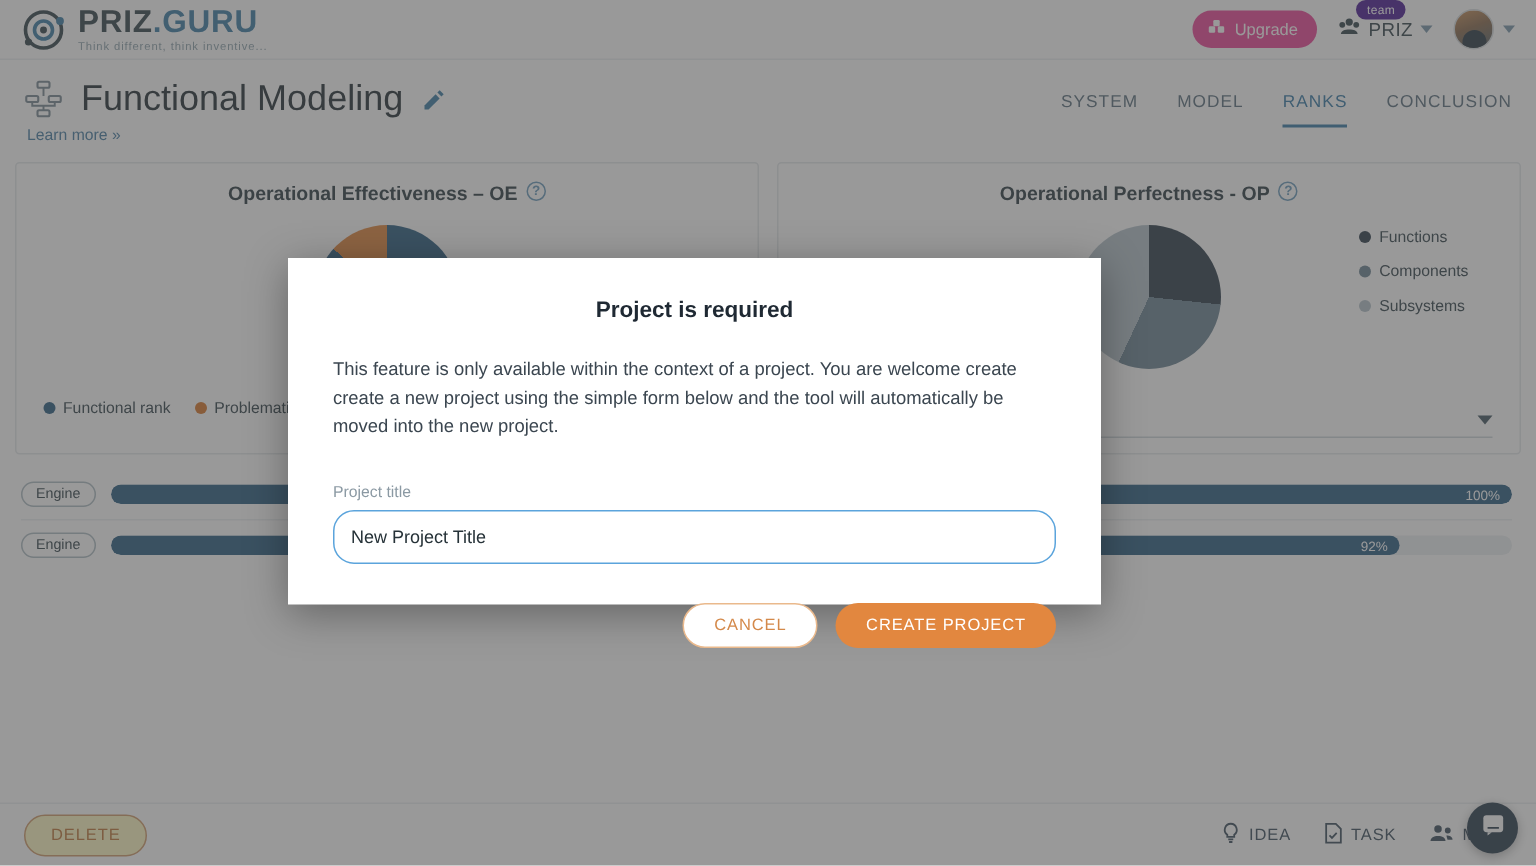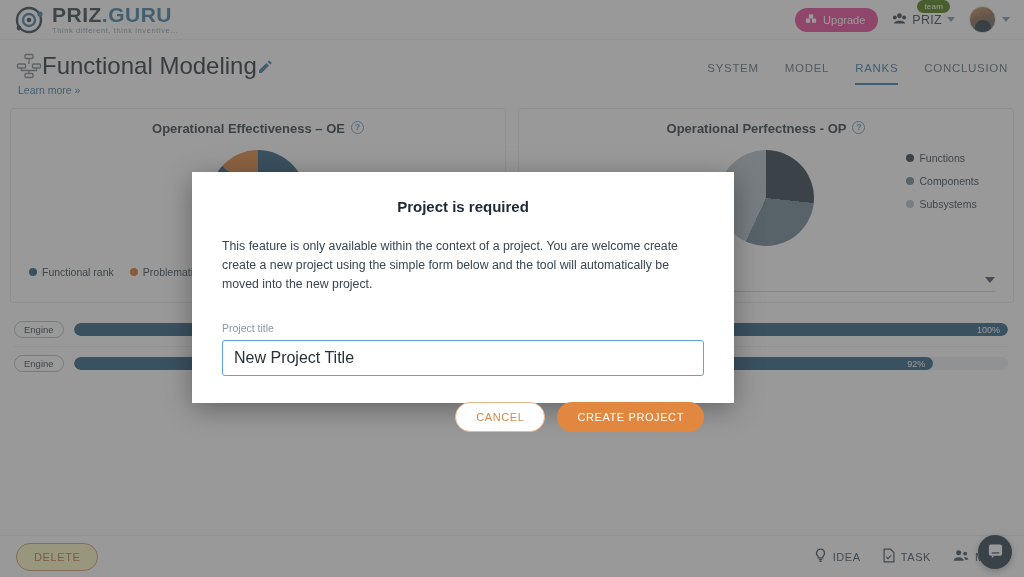--- a/index.html
+++ b/index.html
@@ -29,22 +29,22 @@
 
   .top-right { display: flex; align-items: center; gap: 14px; }
   .upgrade-btn {
     display: flex; align-items: center; gap: 6px;
     background: #ec4899; color: #fff; border: none; border-radius: 14px;
     padding: 5px 13px 5px 10px; font-size: 11px; cursor: pointer;
   }
   .team-chip { display: flex; align-items: center; gap: 5px; position: relative; cursor: pointer; }
   .team-name { font-size: 12.5px; color: #37474f; letter-spacing: .3px; }
   .team-badge {
-    position: absolute; top: -11px; right: 5px;
-    background: #4d7c0f; color: #fff; font-size: 8px;
+    position: absolute; top: -11px; right: 18px;
+    background: #4c1d95; color: #fff; font-size: 8px;
     padding: 2px 7px; border-radius: 8px; letter-spacing: .2px;
   }
   .chev { width: 0; height: 0; border-left: 4px solid transparent; border-right: 4px solid transparent;
           border-top: 5px solid #7a98ac; }
   .avatar-wrap { display: flex; align-items: center; gap: 6px; cursor: pointer; }
   .avatar {
     width: 27px; height: 27px; border-radius: 50%;
     background: linear-gradient(160deg,#c8915c 0%,#8a6b4f 45%,#54646e 100%);
     border: 1px solid #d8dde0; position: relative; overflow: hidden;
   }
@@ -52,21 +52,21 @@
     content:''; position:absolute; left:50%; top:52%; transform:translateX(-50%);
     width:16px; height:16px; border-radius:50% 50% 40% 40%; background:#2b3a45;
   }
 
   
   .title-row {
     display: flex; align-items: flex-start; justify-content: space-between;
     padding: 12px 16px 0 16px;
   }
   .title-left { display: flex; flex-direction: column; }
-  .title-line { display: flex; align-items: center; gap: 0; text-align: center; }
+  .title-line { display: flex; align-items: center; gap: 12px; text-align: center; }
   .tool-icon { width: 26px; height: 26px; flex: none; }
   .page-title { font-size: 24px; font-weight: 400; color: #263238; }
   .pencil { width: 15px; height: 15px; }
   .learn-more { font-size: 10.5px; color: #4a7fa5; text-decoration: none; margin: 4px 0 0 2px; }
 
   .tabs { display: flex; gap: 26px; padding-top: 10px; }
   .tab {
     font-size: 11.5px; letter-spacing: .7px; color: #5d7280;
     padding-bottom: 9px; cursor: pointer; border-bottom: 2px solid transparent;
   }
@@ -158,22 +158,22 @@
   #modal {
     position: absolute; left: 192px; top: 172px; width: 542px; height: 231px;
     background: #fff; z-index: 60; box-shadow: 0 6px 26px rgba(0,0,0,.34);
     padding: 26px 30px 0 30px;
   }
   .modal-title { text-align: center; font-size: 15px; font-weight: 700; color: #1f2933; }
   .modal-body { font-size: 12.3px; line-height: 1.55; color: #3b4650; margin-top: 22px; }
   .field-label { font-size: 10.5px; color: #8b99a3; margin-top: 28px; }
   .field-input {
     width: 100%; height: 36px; margin-top: 6px;
-    border: 1px solid #5ba4dc; border-radius: 3px;
-    padding: 0 11px; font-size: 16px; color: #263238;
+    border: 1px solid #5ba4dc; border-radius: 14px;
+    padding: 0 11px; font-size: 12px; color: #263238;
     font-family: "Liberation Sans", sans-serif; outline: none;
   }
   .modal-actions { display: flex; justify-content: flex-end; gap: 12px; margin-top: 26px; }
   .btn-cancel {
     border: 1px solid #eab98c; color: #d4894a; background: #fff;
     border-radius: 16px; font-size: 11px; letter-spacing: .6px;
     padding: 8px 20px; cursor: pointer;
   }
   .btn-create {
     border: none; color: #fff; background: #e2873f;

